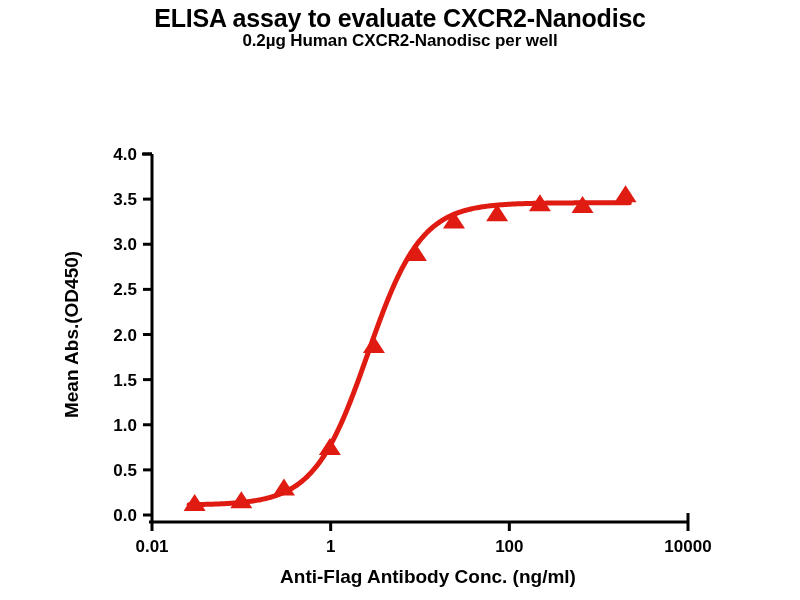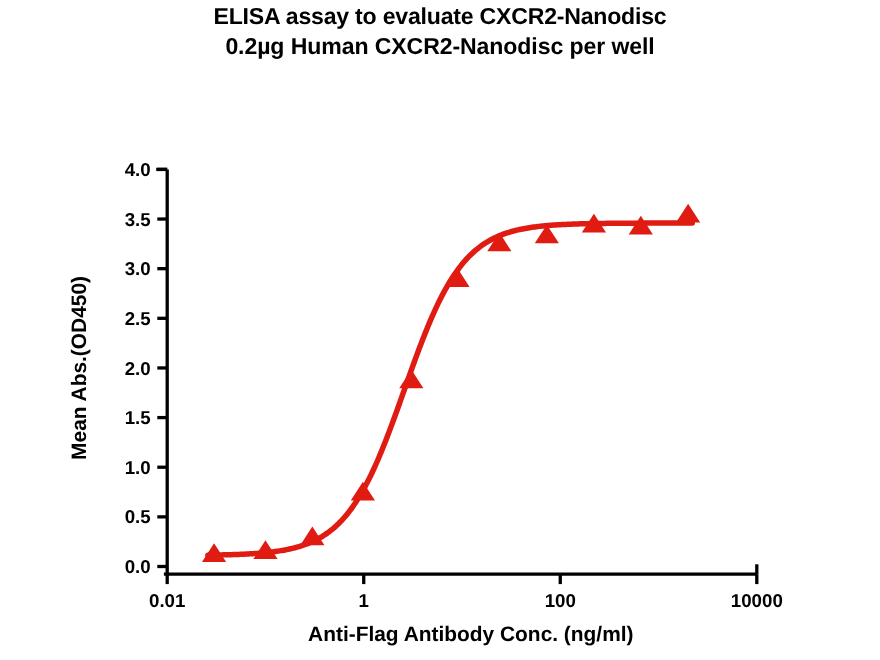--- a/index.html
+++ b/index.html
@@ -14,32 +14,32 @@
     background: #ffffff;
     font-family: "Liberation Sans", sans-serif;
     overflow: hidden;
   }
   #chart-title {
     position: absolute;
     top: 4px;
     left: 0;
     width: 800px;
     text-align: center;
-    font-size: 21px;
+    font-size: 25px;
     font-weight: bold;
     color: #000000;
     letter-spacing: -0.2px;
   }
   #chart-subtitle {
     position: absolute;
     top: 31px;
     left: 0;
     width: 800px;
     text-align: center;
-    font-size: 21px;
+    font-size: 17px;
     font-weight: bold;
     color: #000000;
     letter-spacing: -0.1px;
   }
   #plot-svg {
     position: absolute;
     top: 0;
     left: 0;
   }
   .axis-title {

